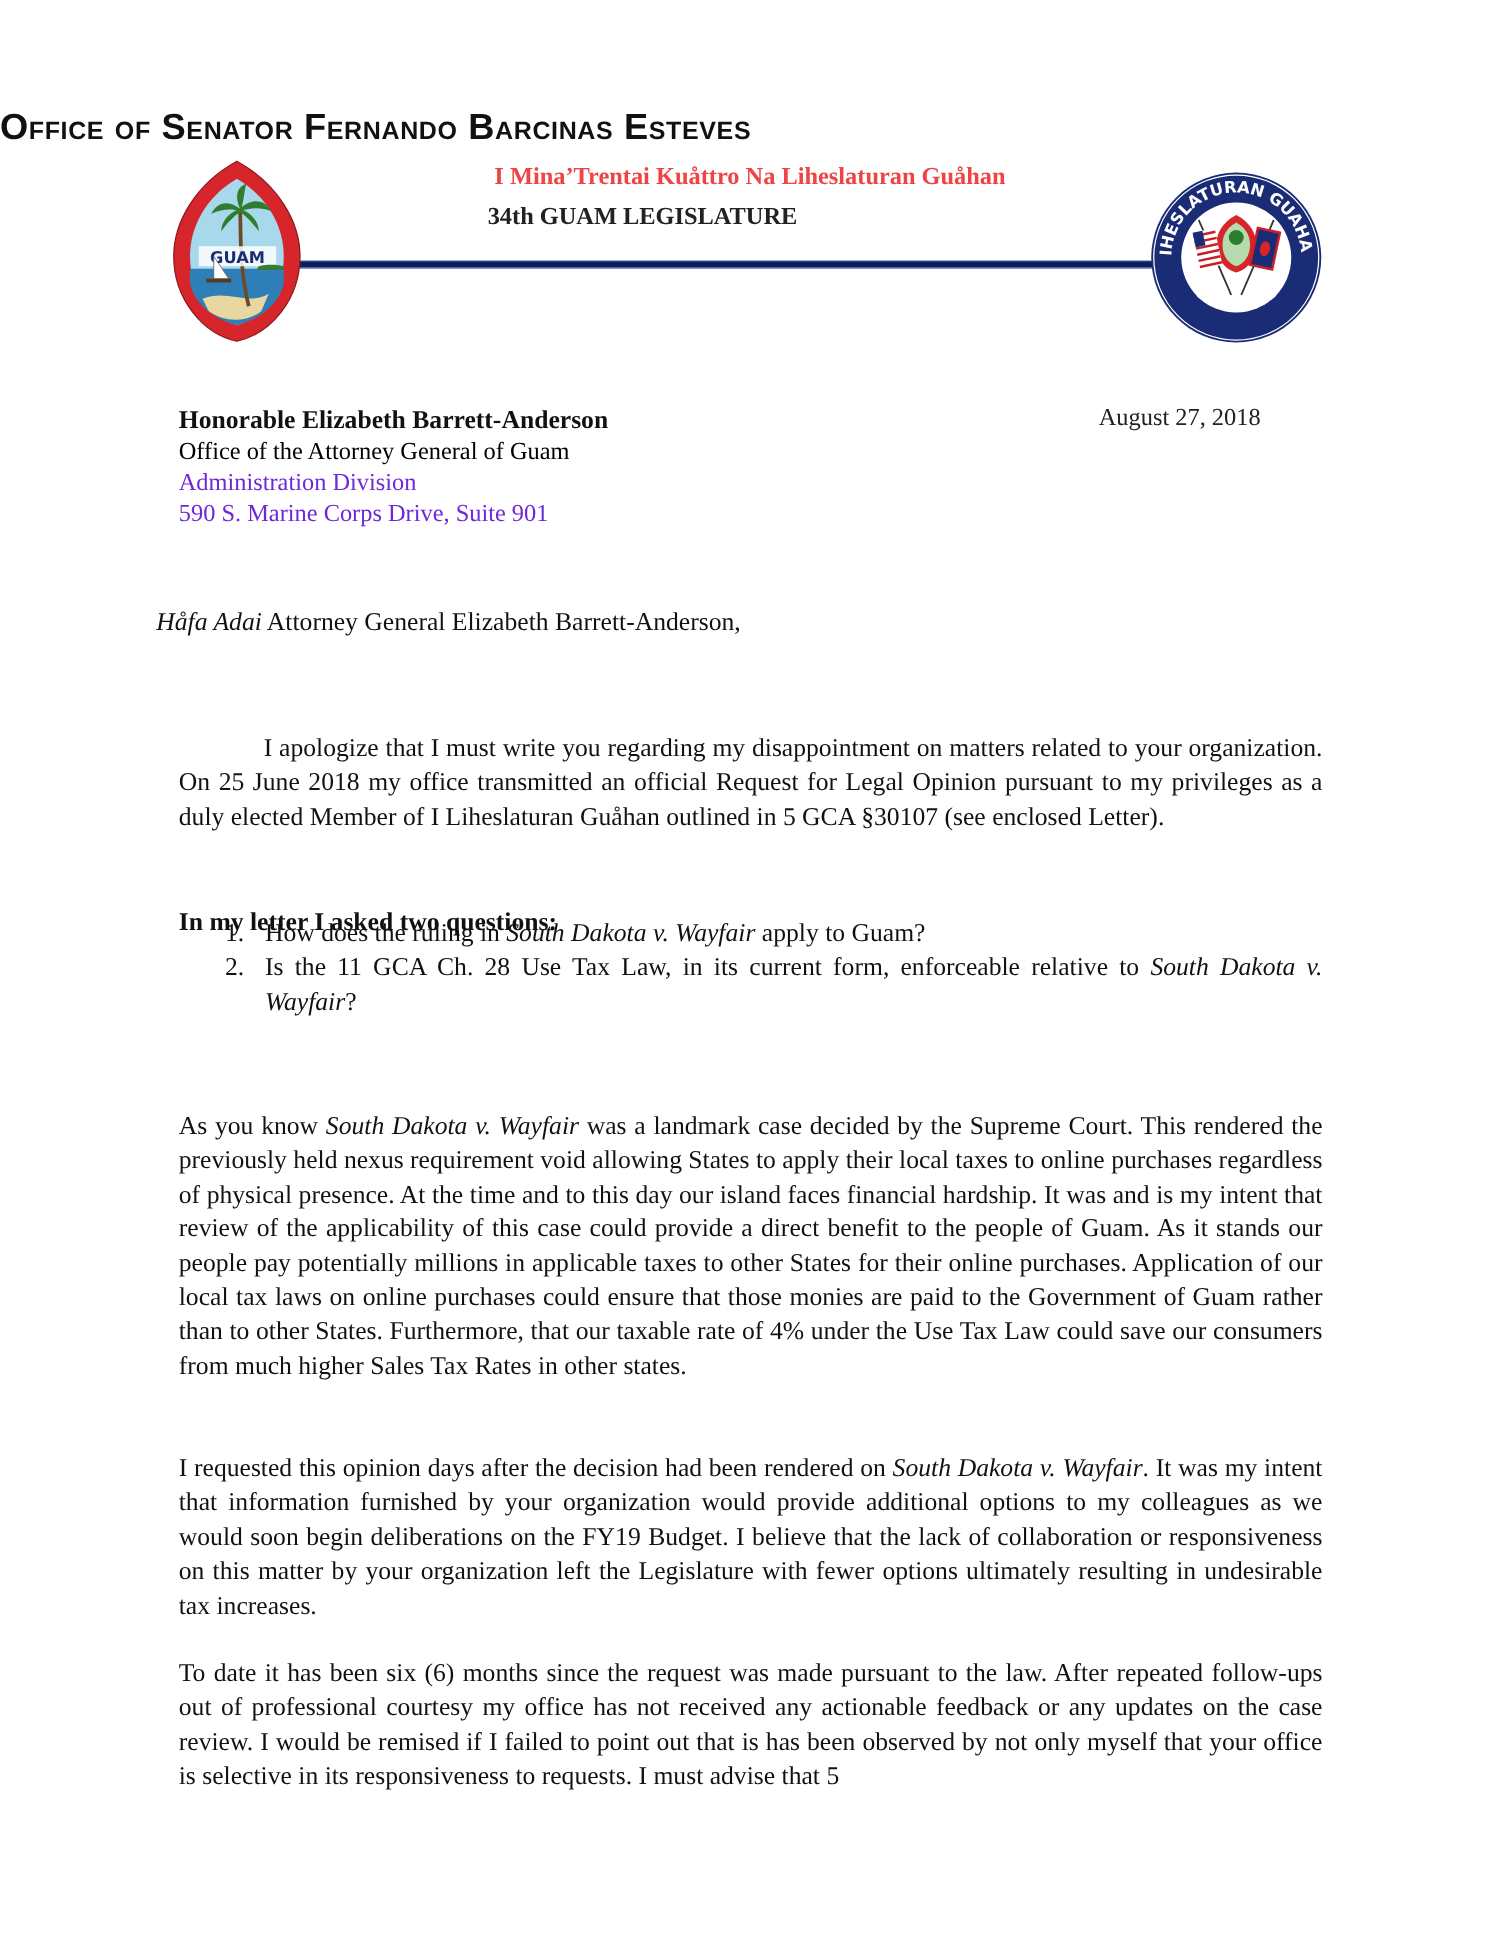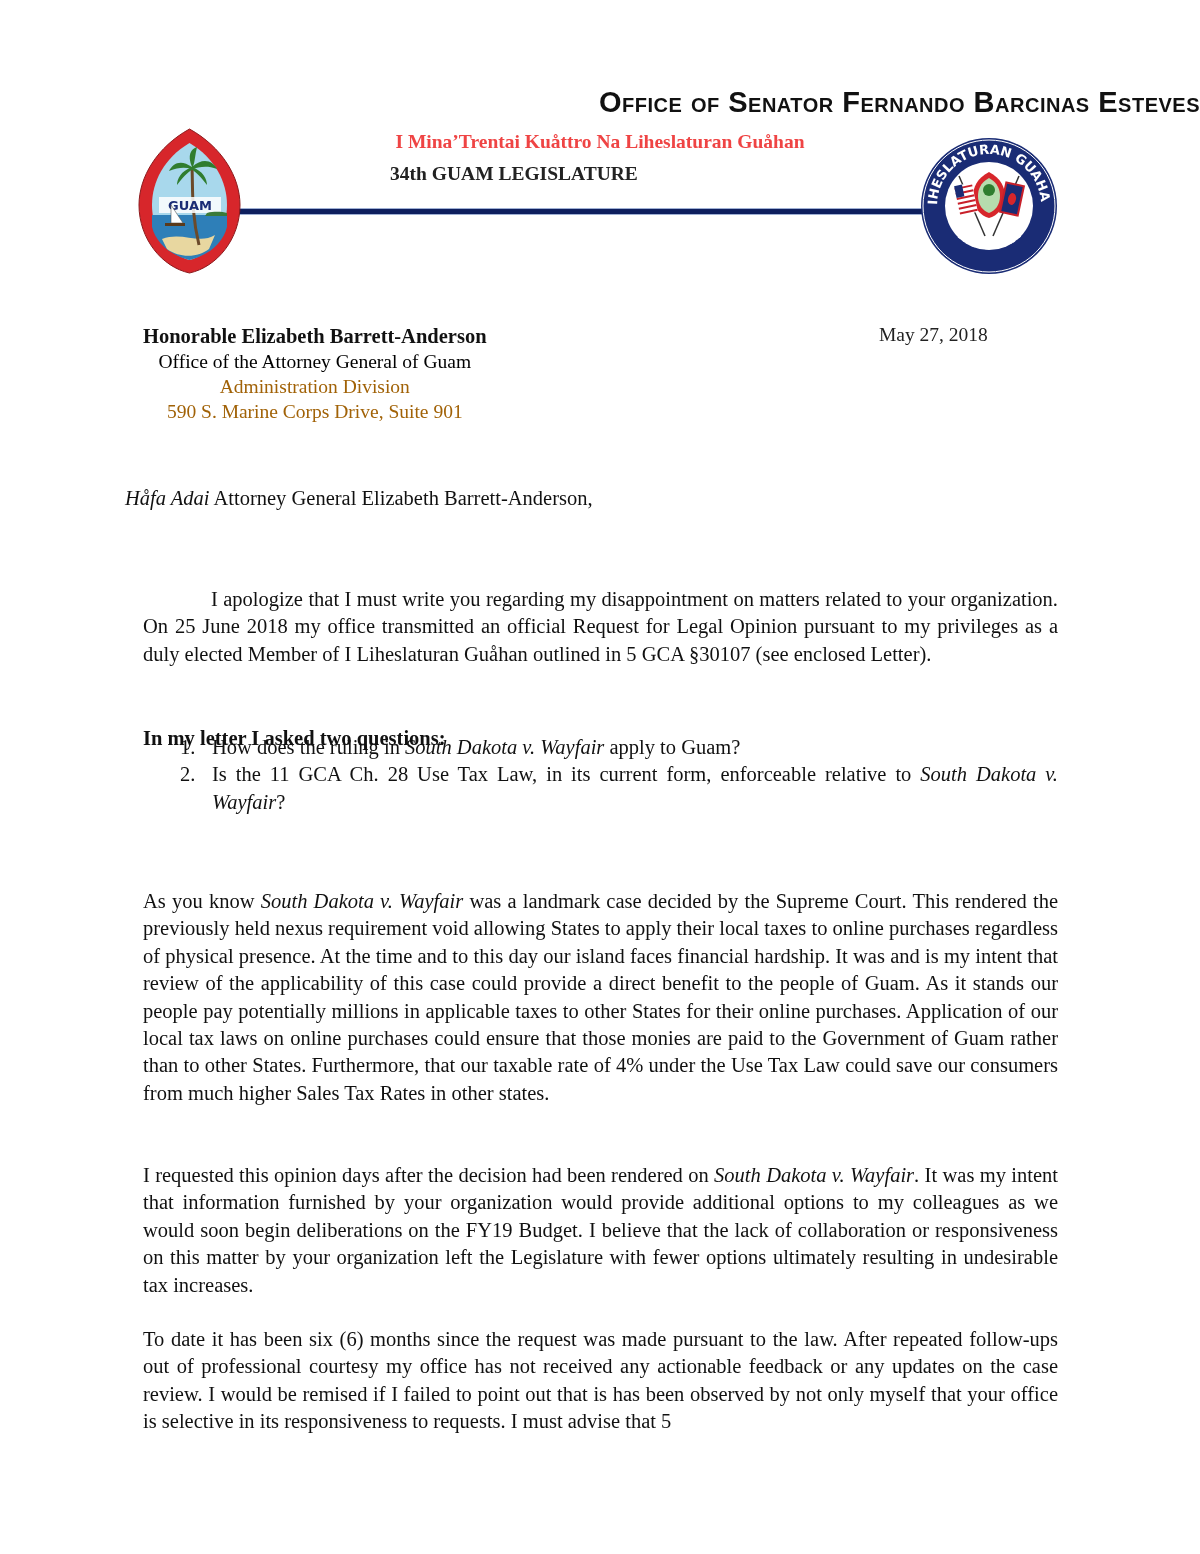--- a/index.html
+++ b/index.html
@@ -1,27 +1,27 @@
 <!DOCTYPE html>
 <html><head>
 <meta charset="utf-8">
 <style>
   html, body { margin: 0; padding: 0; background: #ffffff; }
   body { width: 1200px; height: 1554px; position: relative; overflow: hidden; font-family: "Liberation Serif", "DejaVu Serif", serif; color: #111; }
-  .letterhead-title { position: absolute; left: 0; width: 1200px; top: 86px; text-align: right; font-family: "Liberation Sans", "DejaVu Sans", sans-serif; font-weight: bold; font-size: 29px; letter-spacing: 0.5px; color: #111; font-variant: small-caps; }
+  .letterhead-title { position: absolute; left: 0; width: 1200px; top: 86px; text-align: left; font-family: "Liberation Sans", "DejaVu Sans", sans-serif; font-weight: bold; font-size: 29px; letter-spacing: 0.5px; color: #111; font-variant: small-caps; }
   .sub1 { position: absolute; left: 0; width: 1200px; top: 131px; text-align: center; font-size: 19.5px; font-weight: bold; color: #ef4444; }
   .sub2 { position: absolute; left: 0; width: 1028px; top: 163px; text-align: center; font-size: 19.5px; font-weight: bold; color: #222; }
   .rule { position: absolute; left: 236px; top: 208px; width: 690px; height: 5px; background: #0e1f5e; border-top: 1px solid #9fb0d4; border-bottom: 1px solid #9fb0d4; }
   .seal-left { position: absolute; left: 137px; top: 127px; width: 105px; height: 148px; }
   .seal-right { position: absolute; left: 919px; top: 136px; width: 140px; height: 140px; }
 
-  .recipient { position: absolute; left: 143px; top: 324px; font-size: 19.5px; line-height: 25px; text-align: center; }
+  .recipient { position: absolute; left: 143px; top: 324px; font-size: 19.5px; line-height: 25px; }
   .recipient .name { font-weight: bold; font-size: 20.5px; color: #111; }
   .recipient .office { color: #000000; }
-  .recipient .gray { color: #a16207; }
+  .recipient .gray { color: #6d28d9; }
   .date { position: absolute; left: 879px; top: 324px; font-size: 19.5px; color: #222; }
 
   .salutation { position: absolute; left: 125px; top: 487px; font-size: 20.5px; }
   .para { position: absolute; left: 143px; width: 915px; font-size: 20.5px; line-height: 27.4px; text-align: justify; margin-top: 44px; }
   .para.indent { text-indent: 68px; }
   .p1 { top: 542px; }
   .p2 { top: 681px; font-weight: bold; }
   .list { position: absolute; left: 143px; width: 915px; top: 734px; font-size: 20.5px; line-height: 27.4px; margin: 0; padding: 0; list-style: none; }
   .list li { position: relative; padding-left: 69px; text-align: justify; }
   .list li .num { position: absolute; left: 37px; top: 0; }
@@ -92,21 +92,21 @@
         <rect x="38" y="48" width="8" height="12" fill="#1a2c75"></rect>
       </g>
     </g>
     <g transform="rotate(12 93 63)">
       <rect x="84" y="48" width="18" height="30" fill="#1a2c75" stroke="#c8202a" stroke-width="2"></rect>
       <ellipse cx="93" cy="63" rx="4" ry="6" fill="#d7262b"></ellipse>
     </g>
   </svg>
 </div>
 
-<div class="date">May 27, 2018</div>
+<div class="date">August 27, 2018</div>
 
 <div class="recipient">
   <div class="name">Honorable Elizabeth Barrett-Anderson</div>
   <div class="office">Office of the Attorney General of Guam</div>
   <div class="gray">Administration Division</div>
   <div class="gray">590 S. Marine Corps Drive, Suite 901</div>
 </div>
 
 <div class="salutation"><em>Håfa Adai</em><span> Attorney General Elizabeth Barrett-Anderson,</span></div>
 

